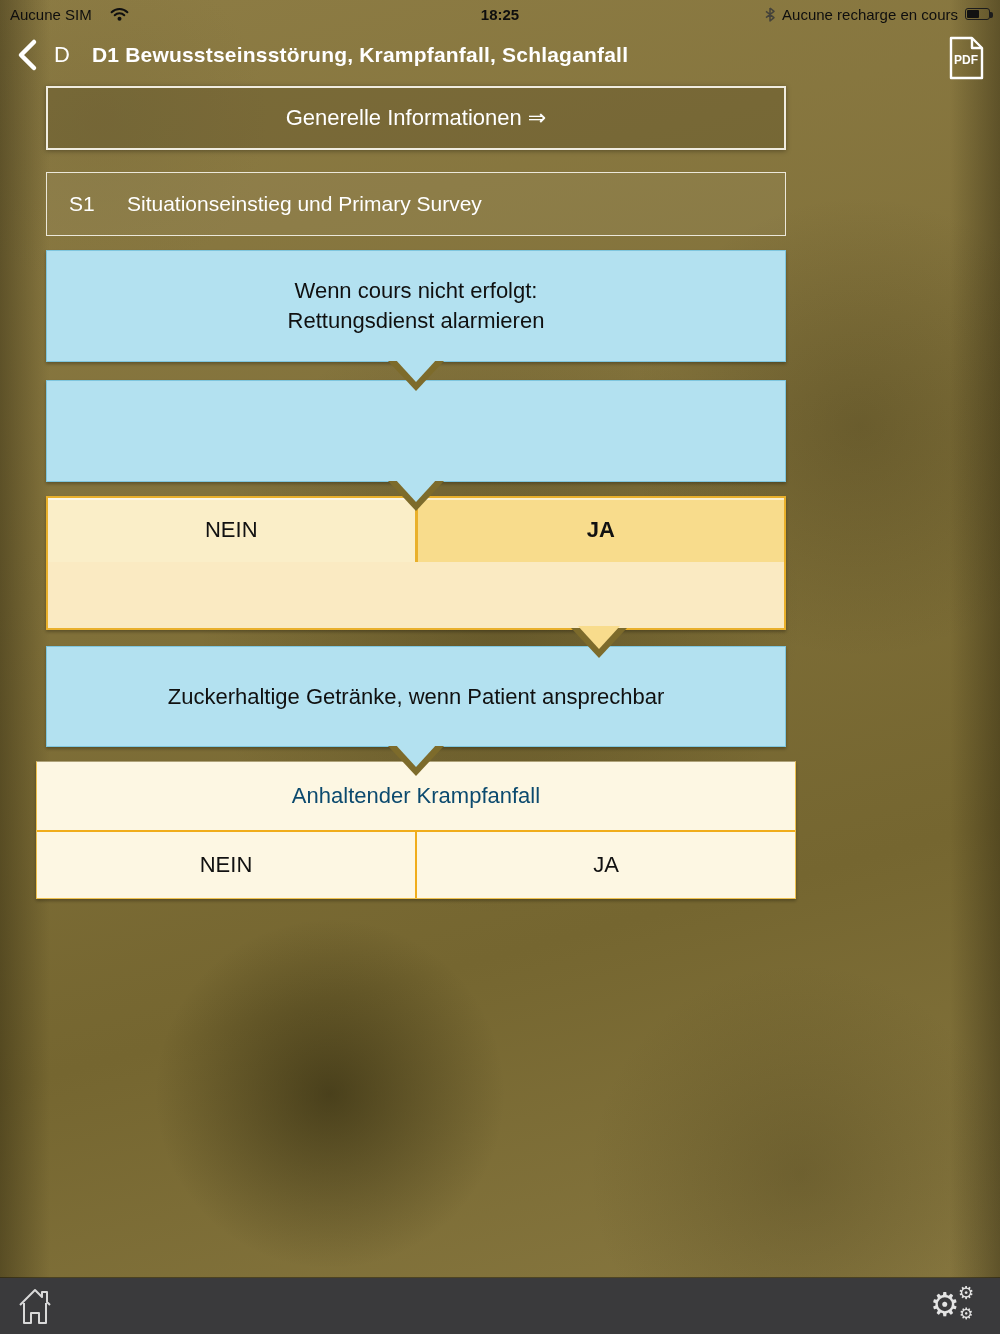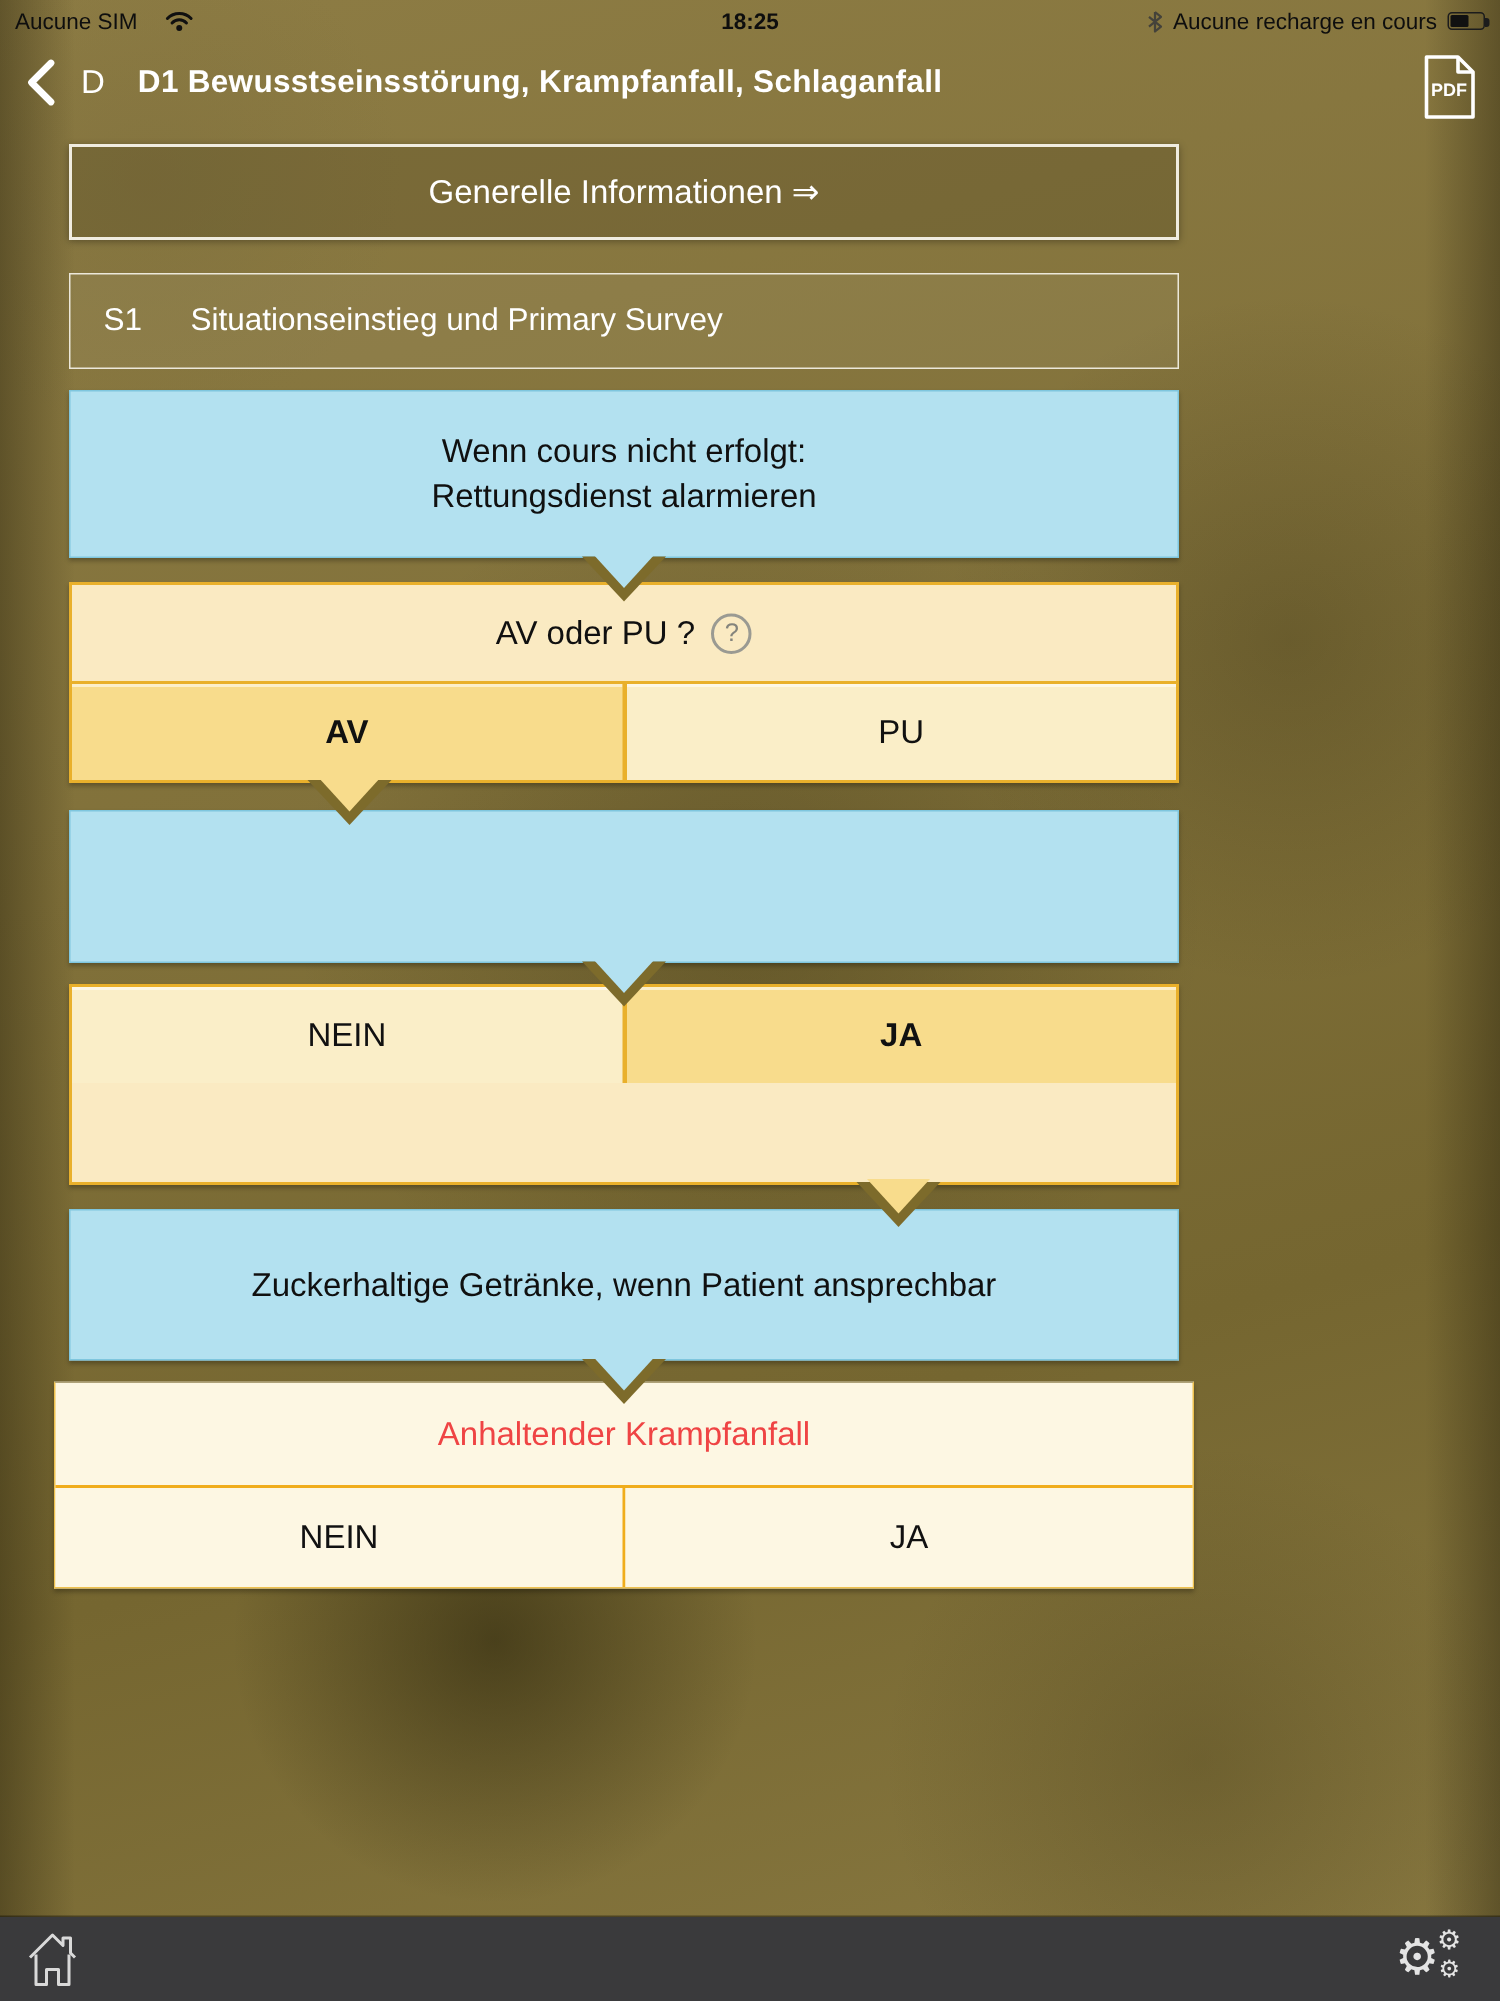--- a/index.html
+++ b/index.html
@@ -44,21 +44,21 @@
   .nav-bar {
     position:absolute; top:28px; left:0; right:0; height:54px;
     display:flex; align-items:center; padding:0 16px; color:#fff;
   }
   .back-btn { display:flex; align-items:center; cursor:pointer; }
   .nav-section { font-size:22px; margin:0 22px 0 16px; font-weight:400; }
   .nav-title { font-size:21px; font-weight:bold; letter-spacing:.2px; }
   .pdf-btn { position:absolute; right:16px; top:8px; cursor:pointer; }
 
   
-  .content { position:absolute; top:96px; left:18px; width:768px;padding-left:28px; }
+  .content { position:absolute; top:86px; left:18px; width:768px;padding-left:28px; }
 
   .gi-button {
     height:64px; display:flex; align-items:center; justify-content:center;
     border:2px solid #f0ece0; background:rgba(62,54,22,.22);
     box-shadow:0 1px 5px rgba(0,0,0,.35);
     color:#fff; font-size:22px; cursor:pointer;
   }
   .s1-row {
     margin-top:22px; height:64px; display:flex; align-items:center;
     border:1px solid #ece8da; background:rgba(255,255,255,.05);
@@ -100,21 +100,21 @@
     background:transparent;
   }
 
   .cream-box {
     margin:14px -10px 0 -10px; height:138px;
     background:#fdf7e3; border:1px solid #eec14f; border-top-color:rgba(110,92,35,.55);
     position:relative; box-shadow:0 2px 3px rgba(0,0,0,.28);
   }
   .cream-header {
     height:70px; display:flex; align-items:center; justify-content:center;
-    font-size:22px; border-bottom:2px solid #f0ad1c; color:#ef4444;
+    font-size:22px; border-bottom:2px solid #f0ad1c; color:#0c4a6e;
   }
   .cream-buttons { display:flex; height:66px; }
   .cream-btn {
     flex:1; display:flex; align-items:center; justify-content:center;
     font-size:22px; background:#fdf7e3; cursor:pointer;
   }
   .cream-btn:first-child { border-right:2px solid #f0ad1c; }
 
   
   .arrow-dark, .arrow-lite { position:absolute; width:0; height:0; z-index:2; }
@@ -199,32 +199,20 @@
       <span>Situationseinstieg und Primary Survey</span>
     </div>
 
     <div class="flow-box blue-box blue1">
       <span>Wenn cours nicht erfolgt:</span>
       <span>Rettungsdienst alarmieren</span>
       <span class="arrow-dark pos-c"></span>
       <span class="arrow-lite pos-c"></span>
     </div>
 
-    <div class="flow-box q-box q1">
-      <div class="q-header">
-        <span>AV oder PU ?</span>
-        <span class="help-circle">?</span>
-      </div>
-      <div class="q-buttons">
-        <div class="q-btn sel">AV</div>
-        <div class="q-btn">PU</div>
-      </div>
-      <span class="arrow-dark pos-l"></span>
-      <span class="arrow-lite gold pos-l"></span>
-    </div>
 
     <div class="flow-box blue-box blue2">
       <span class="arrow-dark pos-c"></span>
       <span class="arrow-lite pos-c"></span>
     </div>
 
     <div class="flow-box q-box q2">
       <div class="q-buttons">
         <div class="q-btn">NEIN</div>
         <div class="q-btn sel">JA</div>

